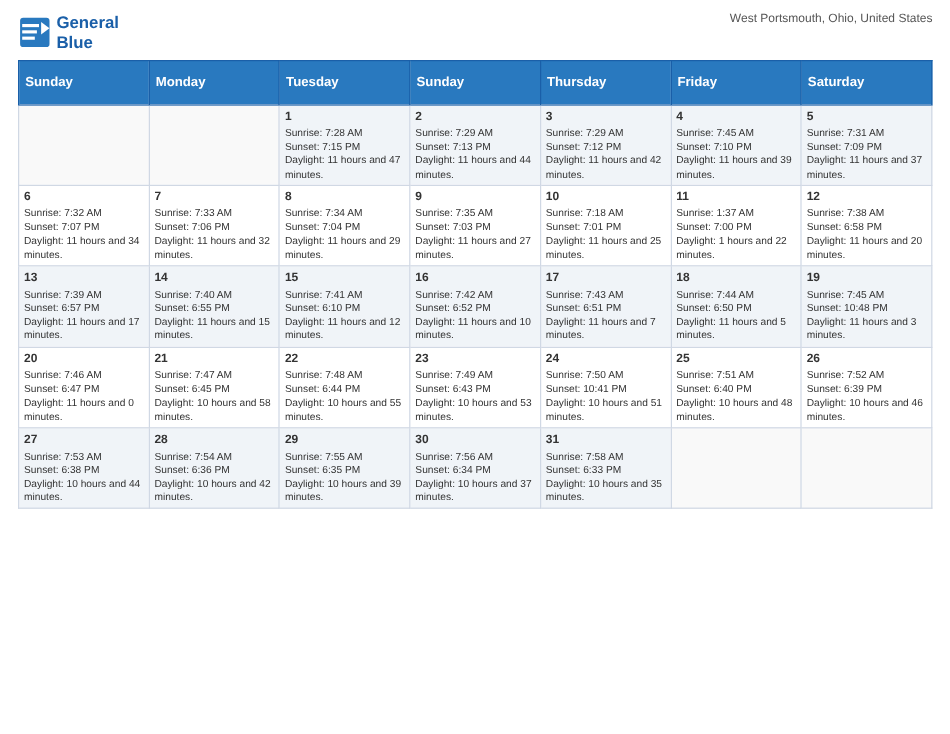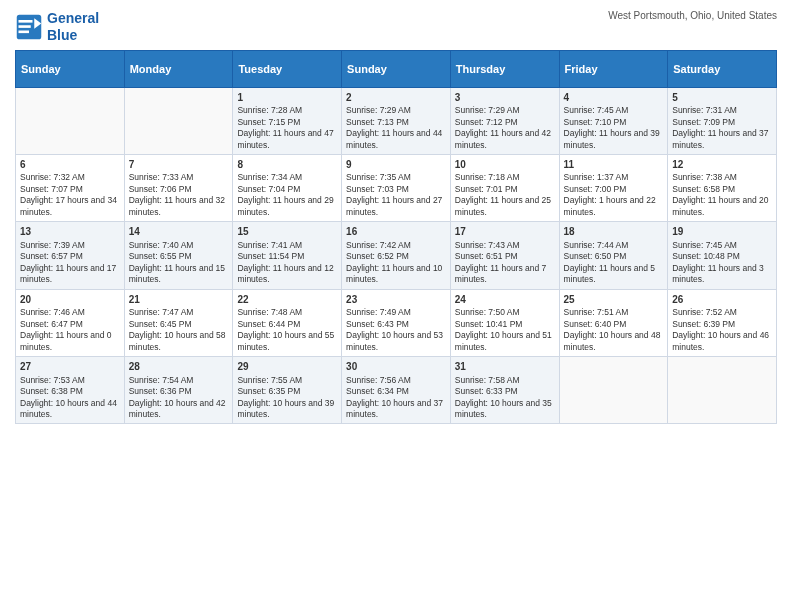--- a/index.html
+++ b/index.html
@@ -163,21 +163,21 @@
             <div>Sunrise: 7:31 AM</div>
             <div>Sunset: 7:09 PM</div>
             <div>Daylight: 11 hours and 37 minutes.</div>
           </td>
         </tr>
         <tr>
           <td>
             <span class="day-num">6</span>
             <div>Sunrise: 7:32 AM</div>
             <div>Sunset: 7:07 PM</div>
-            <div>Daylight: 17 hours and 34 minutes.</div>
+            <div>Daylight: 11 hours and 34 minutes.</div>
           </td>
           <td>
             <span class="day-num">7</span>
             <div>Sunrise: 7:33 AM</div>
             <div>Sunset: 7:06 PM</div>
             <div>Daylight: 11 hours and 32 minutes.</div>
           </td>
           <td>
             <span class="day-num">8</span>
             <div>Sunrise: 7:34 AM</div>
@@ -218,21 +218,21 @@
           </td>
           <td>
             <span class="day-num">14</span>
             <div>Sunrise: 7:40 AM</div>
             <div>Sunset: 6:55 PM</div>
             <div>Daylight: 11 hours and 15 minutes.</div>
           </td>
           <td>
             <span class="day-num">15</span>
             <div>Sunrise: 7:41 AM</div>
-            <div>Sunset: 11:54 PM</div>
+            <div>Sunset: 6:10 PM</div>
             <div>Daylight: 11 hours and 12 minutes.</div>
           </td>
           <td>
             <span class="day-num">16</span>
             <div>Sunrise: 7:42 AM</div>
             <div>Sunset: 6:52 PM</div>
             <div>Daylight: 11 hours and 10 minutes.</div>
           </td>
           <td>
             <span class="day-num">17</span>

